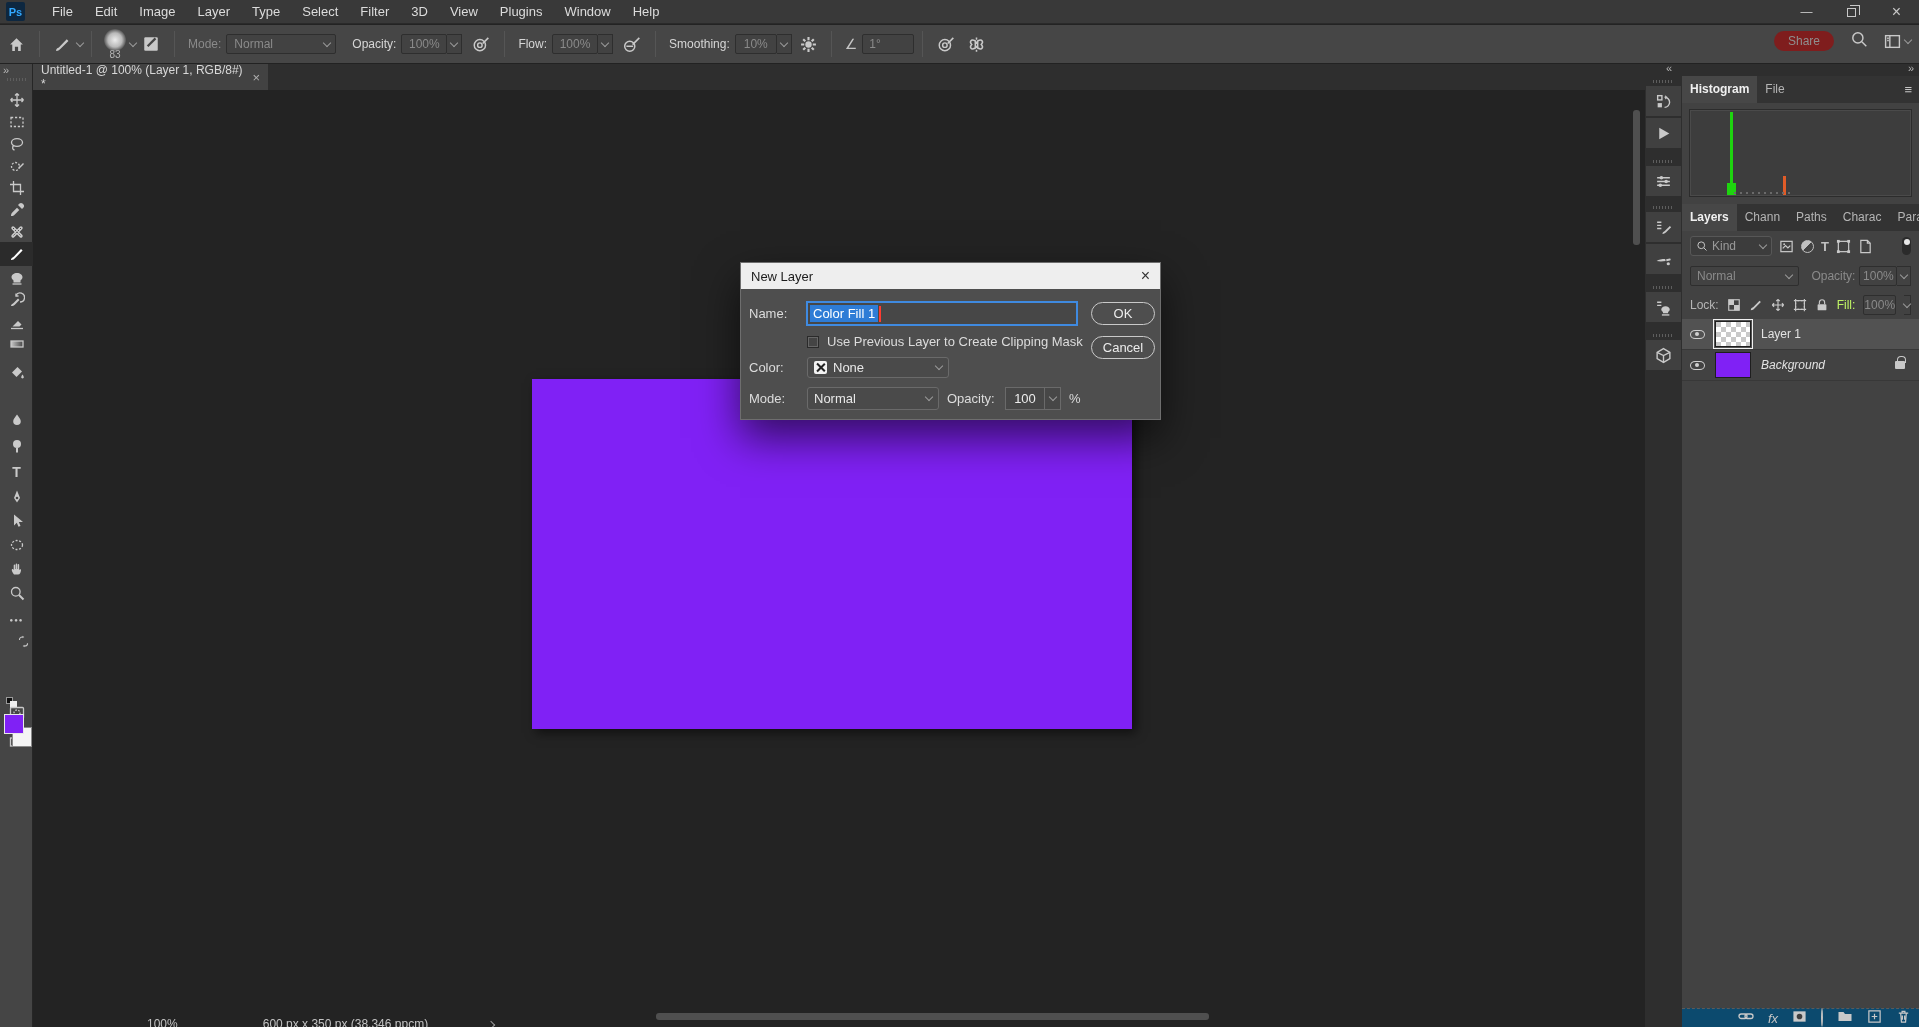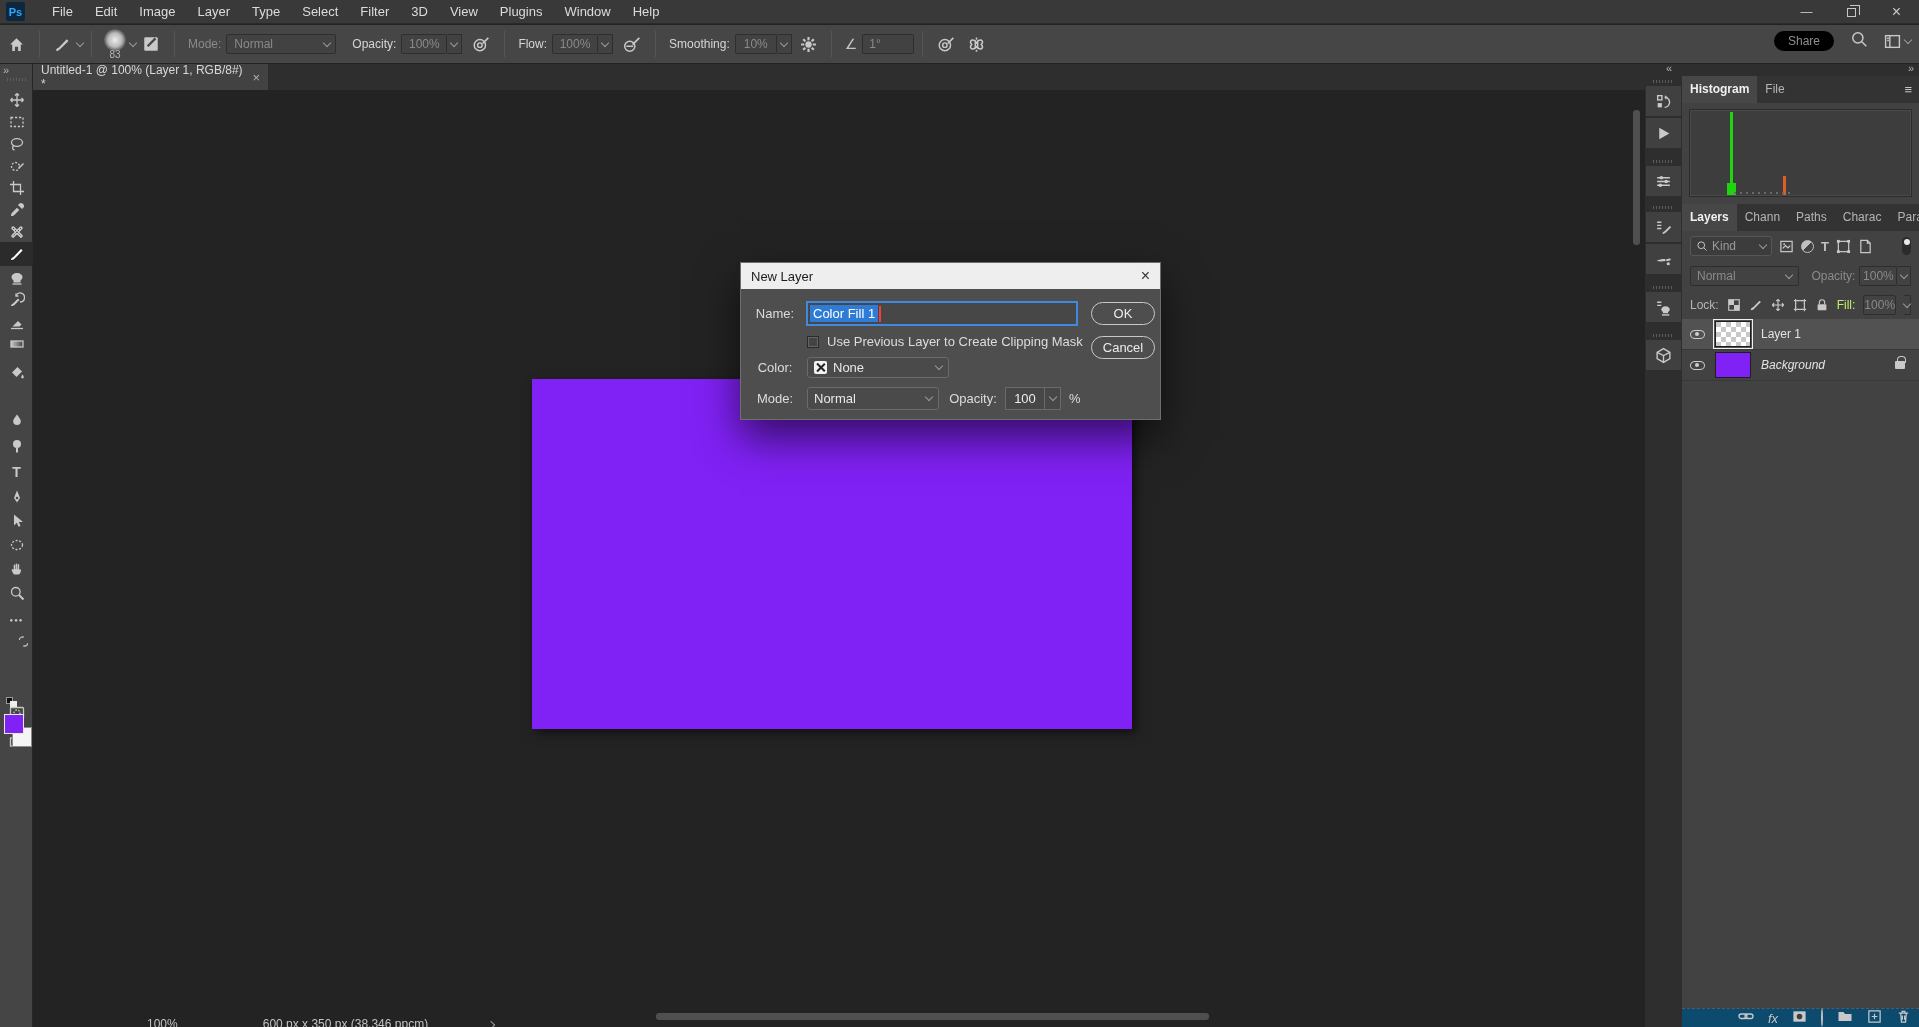--- a/index.html
+++ b/index.html
@@ -32,21 +32,21 @@
   .field { background:#424242; border:1px solid #2e2e2e; border-radius:2px; height:20px;
            display:flex; align-items:center; justify-content:center; color:#8a8a8a; }
   .chevbox { width:15px; height:20px; background:#424242; border:1px solid #2e2e2e; border-left:none;
              display:flex; align-items:center; justify-content:center; }
   .chev { width:6px; height:6px; border-right:1.5px solid #9a9a9a; border-bottom:1.5px solid #9a9a9a;
           transform:rotate(45deg); margin-top:-3px; }
   .icon-btn { display:flex; align-items:center; justify-content:center; margin:0 6px; }
   .brush-preview { width:22px; height:22px; border-radius:50%;
                    background:radial-gradient(circle, #ececec 0%, #b9b9b9 45%, #464646 75%); }
   #share-cluster { position:absolute; right:8px; top:30px; display:flex; align-items:center; gap:16px; }
-  #share-btn { background:#000000; border-radius:11px; padding:3px 14px; color:#8f8f8f; font-size:12px; }
+  #share-btn { background:#7f1d1d; border-radius:11px; padding:3px 14px; color:#8f8f8f; font-size:12px; }
 
   svg.ico { stroke:#c9c9c9; fill:none; stroke-width:1.3; }
   svg.ico .fill { fill:#c9c9c9; stroke:none; }
 
   
   #toolbar { position:absolute; left:0; top:64px; width:33px; height:963px;
              background:#454545; border-right:1px solid #262626; color:#c9c9c9; }
   .tool { position:absolute; left:0; width:33px; height:22px; display:flex;
           align-items:center; justify-content:center; }
   .tool.sel { background:#2b2b2b; height:24px; }
@@ -150,21 +150,21 @@
                    border-top:1px dashed #5a5a5a; display:flex; align-items:center; gap:14px;
                    justify-content:flex-end; padding-right:8px; color:#bdbdbd; background:#0c4a6e; }
   #layers-footer .fx { font-size:13px; font-style:italic; color:#c5c5c5; }
 
   
   #dialog { position:absolute; left:740px; top:262px; width:421px; height:158px; background:#4e4e4e;
             border:1px solid #6e6e6e; box-shadow:0 18px 40px rgba(0,0,0,.6); z-index:50; font-size:13px; }
   #dlg-titlebar { position:absolute; left:0; top:0; width:100%; height:26px; background:#eeeeee;
                   color:#1c1c1c; display:flex; align-items:center; padding:0 10px; }
   #dlg-close { margin-left:auto; color:#333; font-size:16px; }
-  .dlg-lbl { position:absolute; color:#dcdcdc; text-align:center; }
+  .dlg-lbl { position:absolute; color:#dcdcdc; text-align:left; }
   #name-field { position:absolute; left:66px; top:39px; width:270px; height:23px; background:#474747;
                 border:1px solid #3F8AE0; box-shadow:0 0 0 1px #3F8AE0; display:flex; align-items:center; padding:0 2px; }
   #name-sel { background:#2E7CD6; color:#fff; padding:1px 3px; }
   #name-caret { width:2px; height:16px; background:#FF3B30; margin-left:1px; }
   .dlg-btn { position:absolute; left:350px; width:64px; height:23px; border:1px solid #c9c9c9;
              border-radius:12px; color:#ececec; display:flex; align-items:center; justify-content:center; }
   #chk-row { position:absolute; left:66px; top:71px; display:flex; align-items:center; gap:8px; color:#dcdcdc; }
   #chk-box { width:12px; height:12px; background:#444; border:1px solid #2a2a2a; box-shadow:inset 0 0 0 1px #666; }
   .dlg-dd { position:absolute; background:#4a4a4a; border:1px solid #6a6a6a; border-radius:3px;
             display:flex; align-items:center; color:#e8e8e8; padding:0 6px; gap:6px; }

